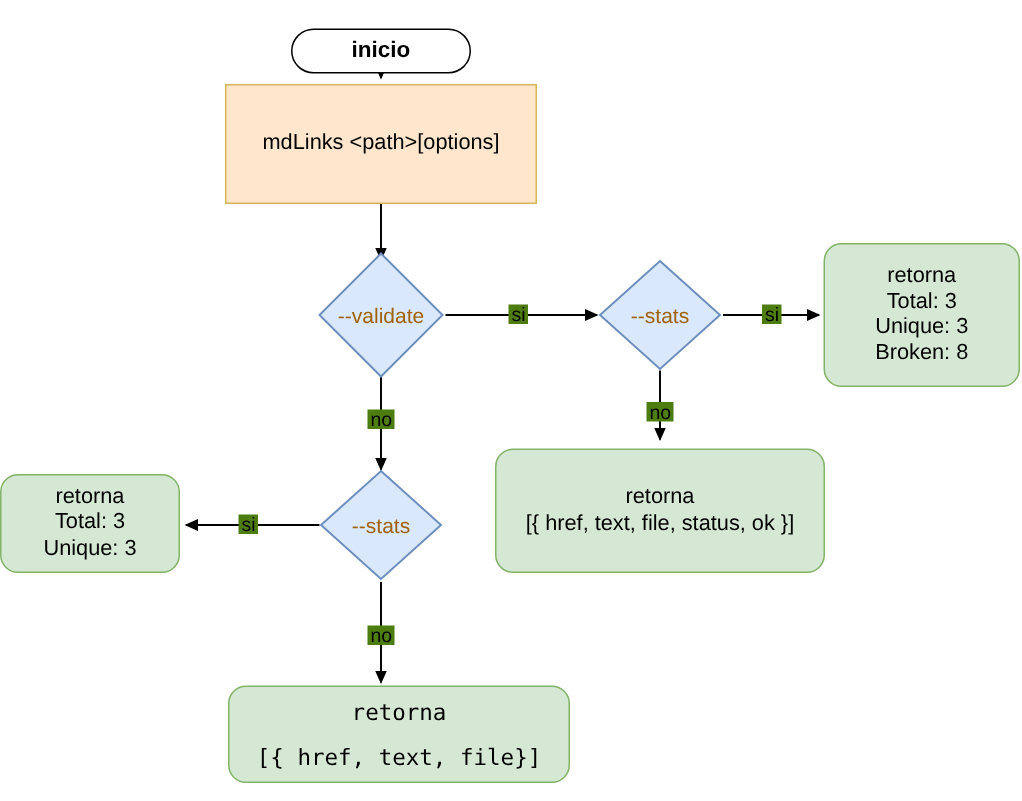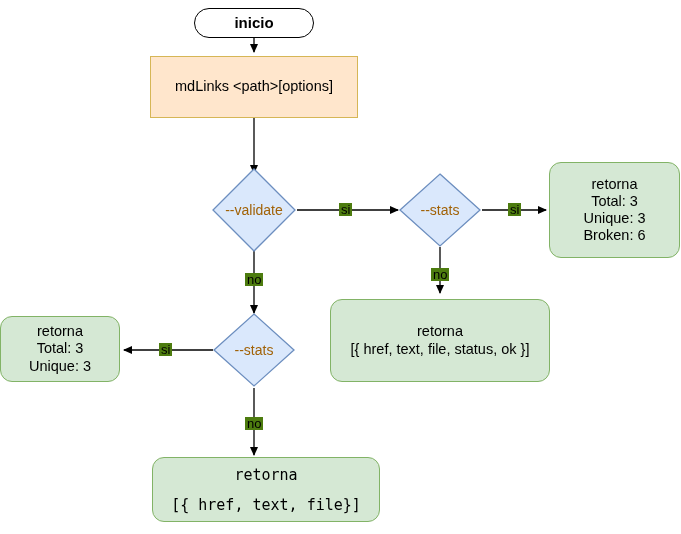--- a/index.html
+++ b/index.html
@@ -112,25 +112,25 @@
 
   <line x1="440" y1="247" x2="440" y2="293" stroke="#000000" stroke-width="1.3" marker-end="url(#arrow)"></line>
 
   <line x1="254" y1="247" x2="254" y2="313" stroke="#000000" stroke-width="1.3" marker-end="url(#arrow)"></line>
 
   <line x1="213" y1="350" x2="124" y2="350" stroke="#000000" stroke-width="1.3" marker-end="url(#arrow)"></line>
 
   <line x1="254" y1="388" x2="254" y2="455" stroke="#000000" stroke-width="1.3" marker-end="url(#arrow)"></line>
 </svg>
 
-<div class="node terminal" style="left:194px; top:8px; width:120px; height:30px;text-align:right;">
+<div class="node terminal" style="left:194px; top:19px; width:120px; height:30px;text-align:right;">
   <span>inicio</span>
 </div>
 
-<div class="node process" style="left:150px; top:56px; width:208px; height:62px;">
+<div class="node process" style="left:150px; top:56px; width:208px; height:80px;">
   <span>mdLinks &lt;path&gt;[options]</span>
 </div>
 
 <div class="node decision" style="left:211px; top:167px; width:86px; height:86px;">
   <svg width="86" height="86" viewBox="0 0 86 86">
     <polygon points="43,2 84,43 43,84 2,43" fill="#dae8fc" stroke="#6c8ebf" stroke-width="1.3"></polygon>
   </svg>
   <span class="dlabel">--validate</span>
 </div>
 
@@ -145,21 +145,21 @@
   <svg width="84" height="76" viewBox="0 0 84 76">
     <polygon points="42,2 82,38 42,74 2,38" fill="#dae8fc" stroke="#6c8ebf" stroke-width="1.3"></polygon>
   </svg>
   <span class="dlabel">--stats</span>
 </div>
 
 <div class="node result" style="left:549px; top:162px; width:131px; height:96px; flex-direction:column;">
   <span class="txtline">retorna</span>
   <span class="txtline">Total: 3</span>
   <span class="txtline">Unique: 3</span>
-  <span class="txtline">Broken: 6</span>
+  <span class="txtline">Broken: 8</span>
 </div>
 
 <div class="node result" style="left:330px; top:299px; width:220px; height:83px; flex-direction:column;">
   <span class="txtline">retorna</span>
   <span class="txtline">[{ href, text, file, status, ok }]</span>
 </div>
 
 <div class="node result" style="left:0px; top:316px; width:120px; height:66px; flex-direction:column;">
   <span class="txtline">retorna</span>
   <span class="txtline">Total: 3</span>

